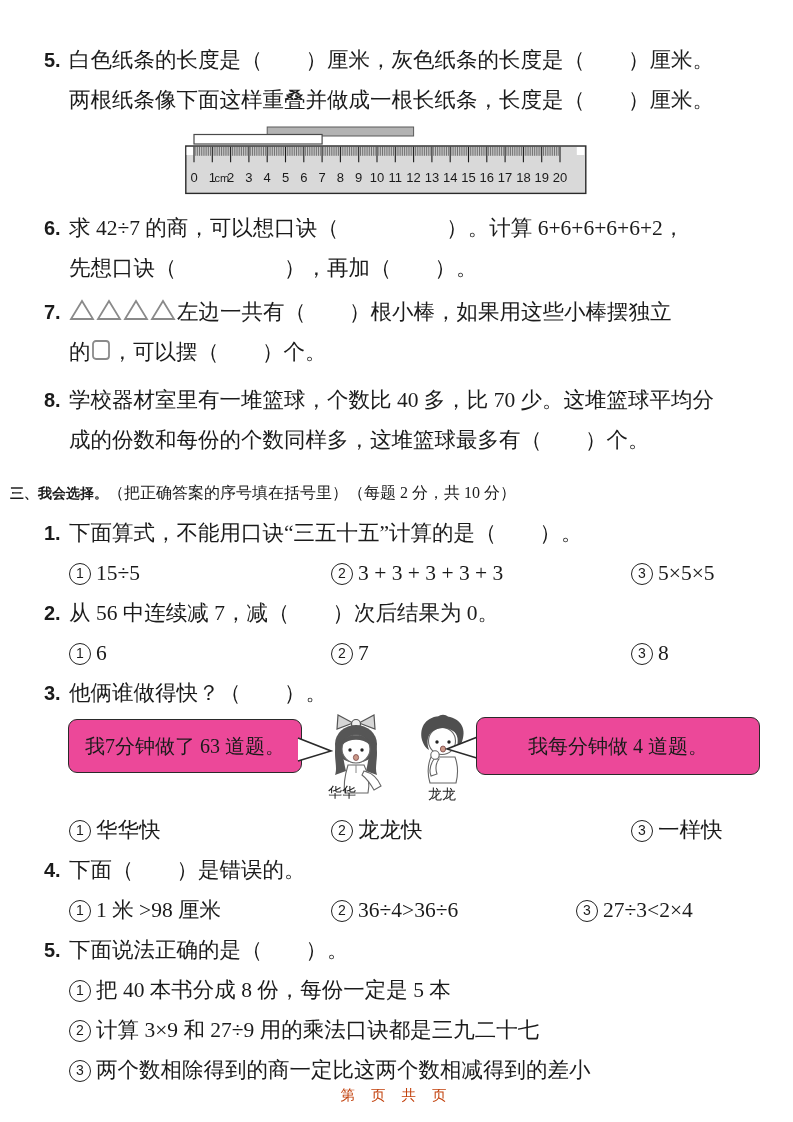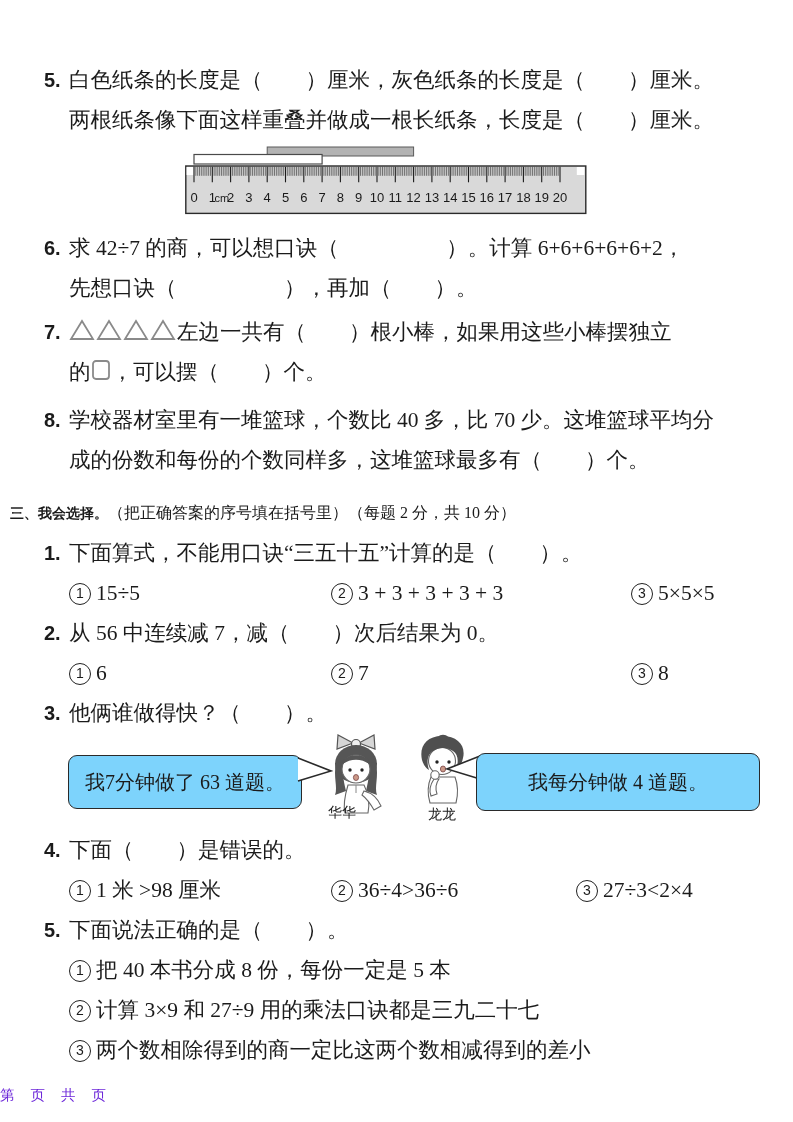--- a/index.html
+++ b/index.html
@@ -1,45 +1,45 @@
 <!DOCTYPE html>
 <html><head>
 <meta charset="utf-8">
 <style>
   html,body{margin:0;padding:0;background:#fff;}
   .page{position:relative;width:793px;height:1122px;background:#fff;color:#1b1b1b;
         font-family:"Liberation Serif",serif;overflow:hidden;}
-  .content{padding:60px 30px 0 44px;font-size:21.5px;line-height:40px;}
+  .content{padding:40px 30px 0 44px;font-size:21.5px;line-height:40px;}
   .qline{padding-left:25px;}
   .qfirst{padding-left:0;}
   .qnum{display:inline-block;min-width:25px;font-family:"Liberation Sans",sans-serif;
         font-size:20px;font-weight:600;}
   .figure-wrap{margin:5px 0 9px 141px;}
   .sec-head{margin-left:-34px;white-space:nowrap;}
   .sec-title{font-family:"Liberation Sans",sans-serif;font-weight:700;font-size:14px;}
   .sec-note{font-size:16px;}
   .opt-row{display:flex;padding-left:25px;gap:38px;}
   .opt-row .opt:nth-child(1){width:224px;}
   .opt-row .opt:nth-child(2){width:262px;}
   .opt-row.narrow3 .opt:nth-child(2){width:207px;}
   .opt{white-space:nowrap;}
   .circ{display:inline-block;width:20px;height:20px;line-height:19px;border:1.4px solid #222;
         border-radius:50%;text-align:center;font-size:14px;margin-right:5px;vertical-align:2px;
         font-family:"Liberation Sans",sans-serif;}
   .stack-opt{padding-left:25px;}
   .tri-icon,.sq-icon{vertical-align:-2px;margin-right:1px;}
   .dialog{position:relative;height:95px;margin-top:2px;}
-  .bubble{position:absolute;border:1.6px solid #2a2a2a;border-radius:9px;background:#7dd3fc;
-          display:flex;align-items:center;justify-content:center;font-size:20px;white-space:nowrap;margin-top:16px;}
+  .bubble{position:absolute;border:1.6px solid #2a2a2a;border-radius:9px;background:#ec4899;
+          display:flex;align-items:center;justify-content:center;font-size:20px;white-space:nowrap;}
   .bubble1{left:24px;top:4px;width:232px;height:52px;}
   .bubble2{left:432px;top:2px;width:282px;height:56px;}
   .tail{position:absolute;}
   .kid-name{position:absolute;font-size:14px;}
-  .footer{position:absolute;left:0;right:0;top:1086px;text-align:left;font-size:14.5px;
-          letter-spacing:6px;font-family:"Liberation Sans",sans-serif;color:#6d28d9;}
+  .footer{position:absolute;left:0;right:0;top:1086px;text-align:center;font-size:14.5px;
+          letter-spacing:6px;font-family:"Liberation Sans",sans-serif;color:#c2410c;}
   svg{display:block;}
   .inline-svg{display:inline-block;}
 </style>
 </head>
 <body>
 
 <div class="page">
   <div class="content">
 
     <div>
@@ -361,20 +361,25 @@
           <path d="M20 46 C16 52 15 58 17 63 L23 61 C21 55 22 50 25 46 Z" fill="#fff" stroke="#666" stroke-width="1.1"></path>
           <circle cx="21" cy="42" r="4.2" fill="#fff" stroke="#666" stroke-width="1.1"></circle>
         </svg>
         <div class="kid-name" style="left:384px;top:60px">龙龙</div>
         <svg class="tail" style="left:400px;top:18px" width="38" height="30" viewBox="0 0 38 30">
             <path d="M36 3 L3 16 L36 26" fill="#fff" stroke="#2a2a2a" stroke-width="1.6"></path>
           </svg>
         <div class="bubble bubble2">我每分钟做 4 道题。</div>
       </div>
 
+      <div class="opt-row">
+        <span class="opt"><span class="circ">1</span><span>华华快</span></span>
+        <span class="opt"><span class="circ">2</span><span>龙龙快</span></span>
+        <span class="opt"><span class="circ">3</span><span>一样快</span></span>
+      </div>
     </div>
 
     <div>
       <div class="qfirst"><span class="qnum">4.</span><span>下面（　　）是错误的。</span></div>
       <div class="opt-row narrow3">
         <span class="opt"><span class="circ">1</span><span>1 米 &gt;98 厘米</span></span>
         <span class="opt"><span class="circ">2</span><span>36÷4&gt;36÷6</span></span>
         <span class="opt"><span class="circ">3</span><span>27÷3&lt;2×4</span></span>
       </div>
     </div>

